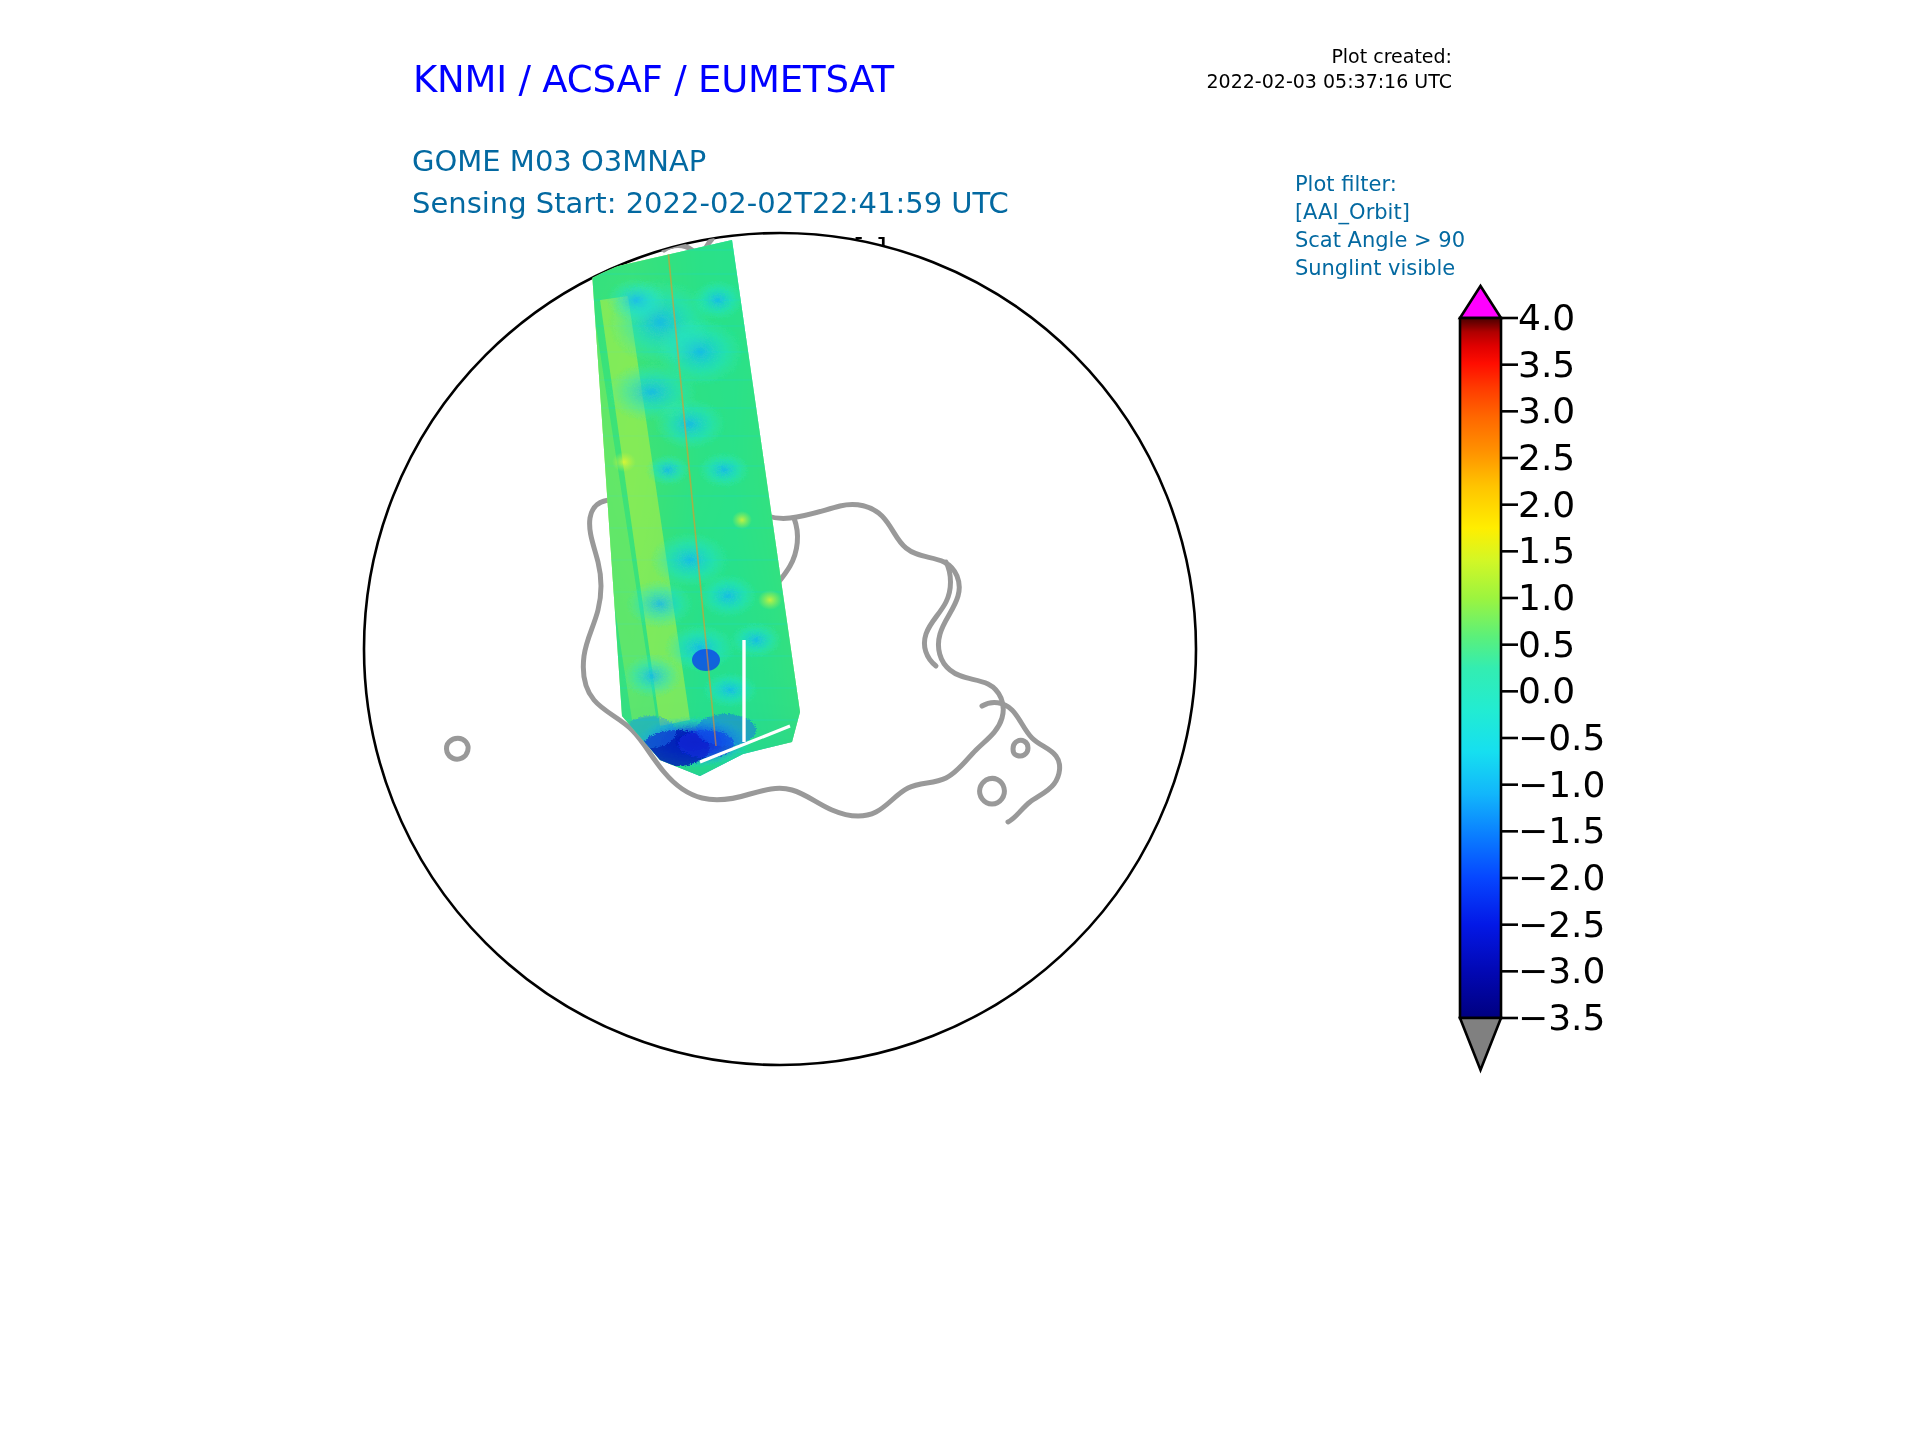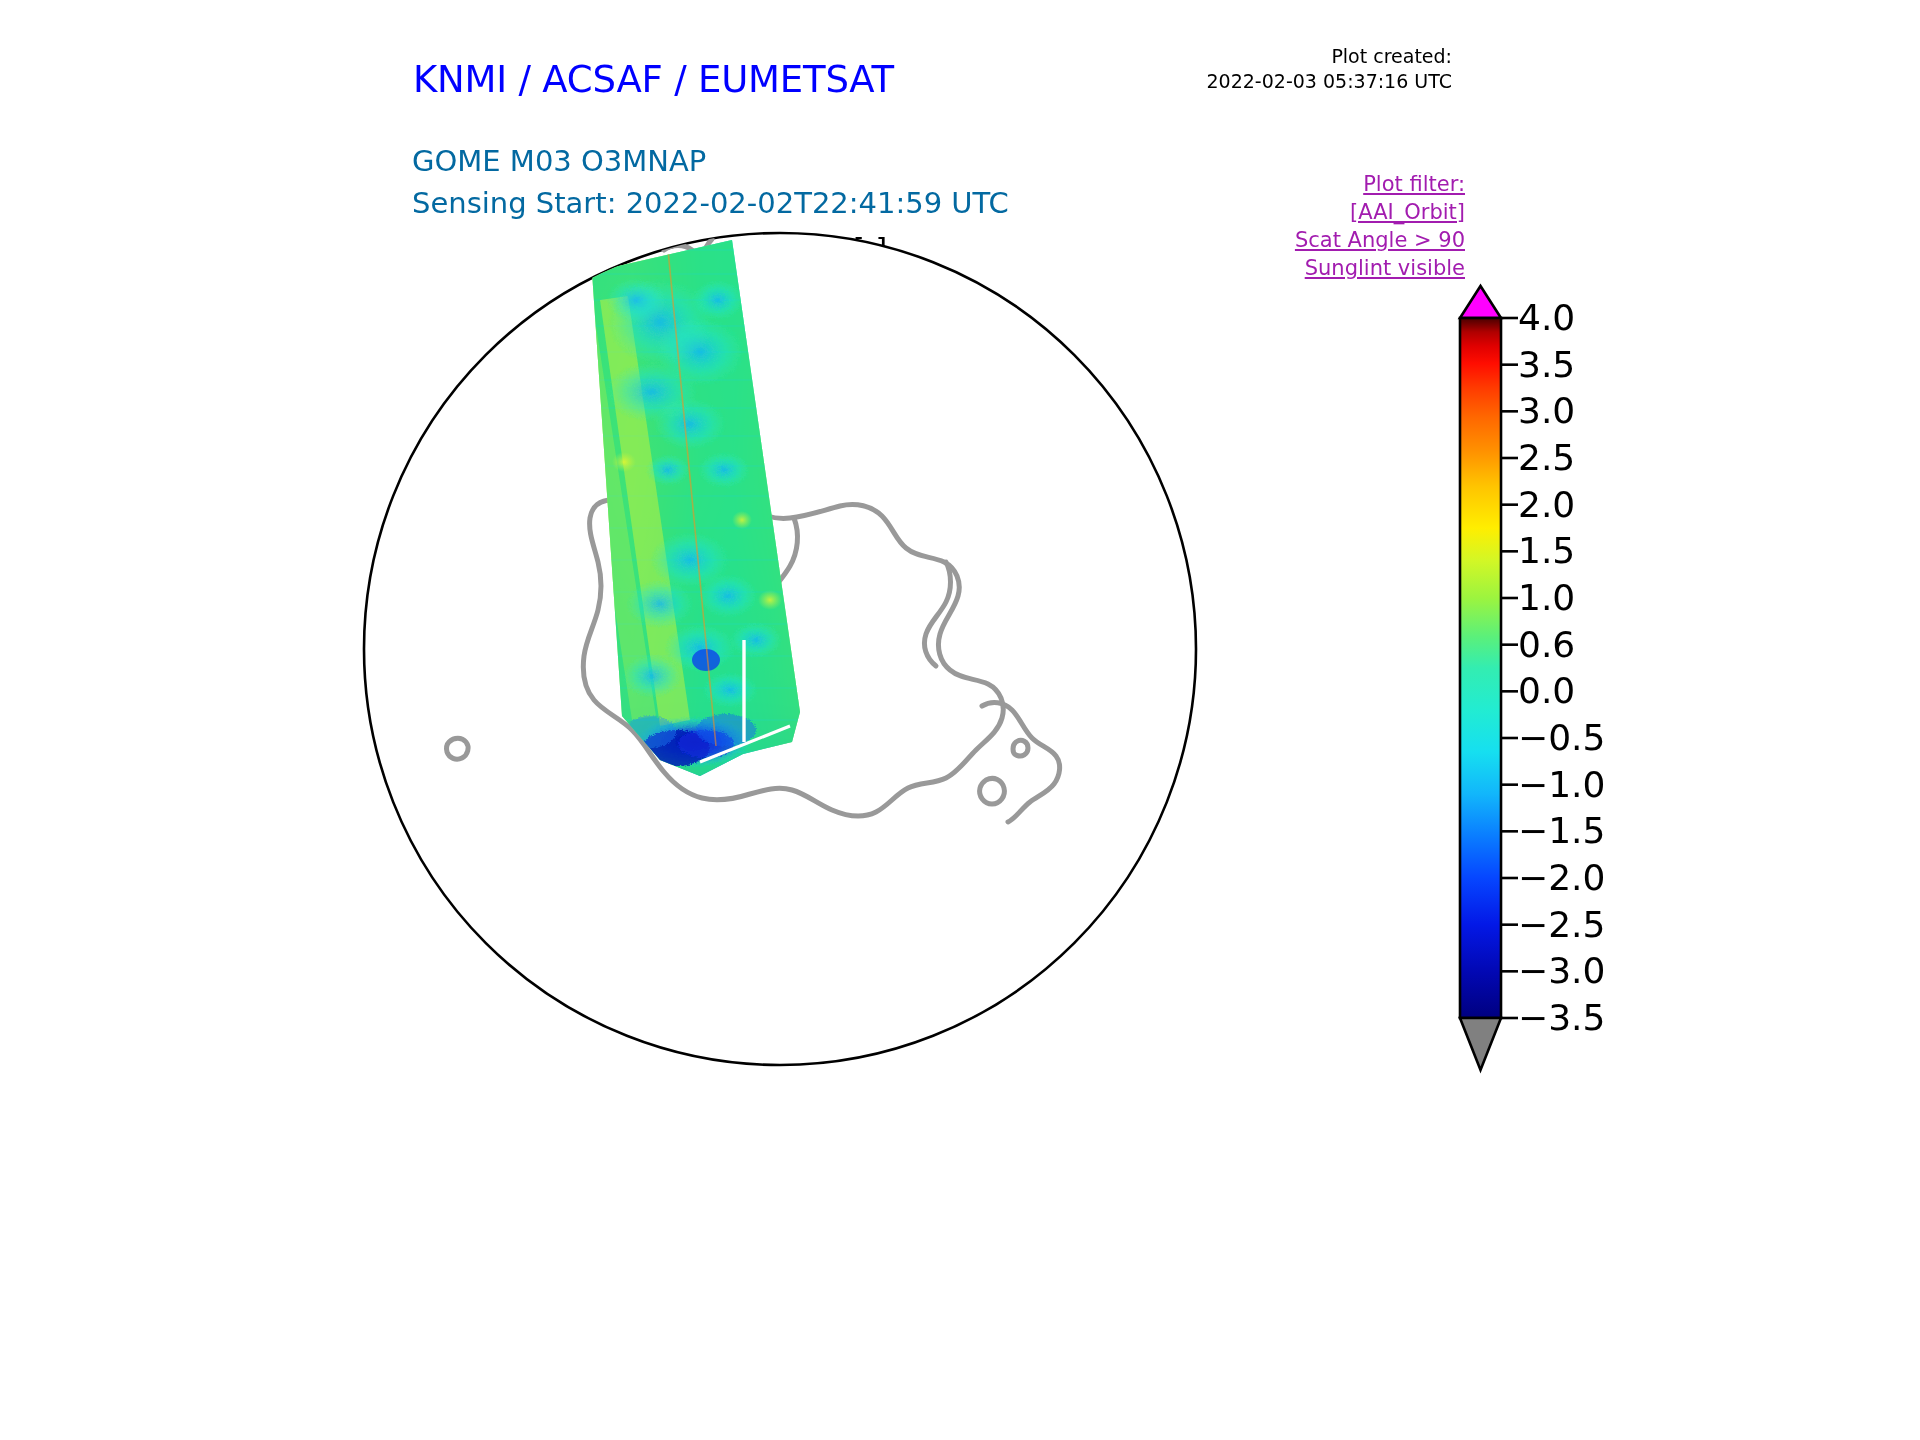--- a/index.html
+++ b/index.html
@@ -59,26 +59,25 @@
     text-align: center;
     font-size: 30px;
     color: #000000;
   }
   .var-title span { display: inline-block; transform: translateX(-95px); }
 
   .filter-block {
     position: absolute;
     right: 455px;
     top: 170px;
-    text-align: right;
+    text-align: left;
     font-size: 21px;
     line-height: 28px;
-    color: #a21caf;
+    color: #0369a1;
     white-space: nowrap;
-    text-decoration: underline;
   }
 
   
   #map-area {
     position: absolute;
     left: 0;
     top: 0;
     width: 1920px;
     height: 1440px;
   }
@@ -413,21 +412,21 @@
     </svg>
 
     <div class="cb-ticklabels">
       <div class="cb-ticklabel" style="top:38.00px">4.0</div>
       <div class="cb-ticklabel" style="top:84.67px">3.5</div>
       <div class="cb-ticklabel" style="top:131.33px">3.0</div>
       <div class="cb-ticklabel" style="top:178.00px">2.5</div>
       <div class="cb-ticklabel" style="top:224.67px">2.0</div>
       <div class="cb-ticklabel" style="top:271.33px">1.5</div>
       <div class="cb-ticklabel" style="top:318.00px">1.0</div>
-      <div class="cb-ticklabel" style="top:364.67px">0.6</div>
+      <div class="cb-ticklabel" style="top:364.67px">0.5</div>
       <div class="cb-ticklabel" style="top:411.33px">0.0</div>
       <div class="cb-ticklabel" style="top:458.00px">−0.5</div>
       <div class="cb-ticklabel" style="top:504.67px">−1.0</div>
       <div class="cb-ticklabel" style="top:551.33px">−1.5</div>
       <div class="cb-ticklabel" style="top:598.00px">−2.0</div>
       <div class="cb-ticklabel" style="top:644.67px">−2.5</div>
       <div class="cb-ticklabel" style="top:691.33px">−3.0</div>
       <div class="cb-ticklabel" style="top:738.00px">−3.5</div>
     </div>
   </div>

